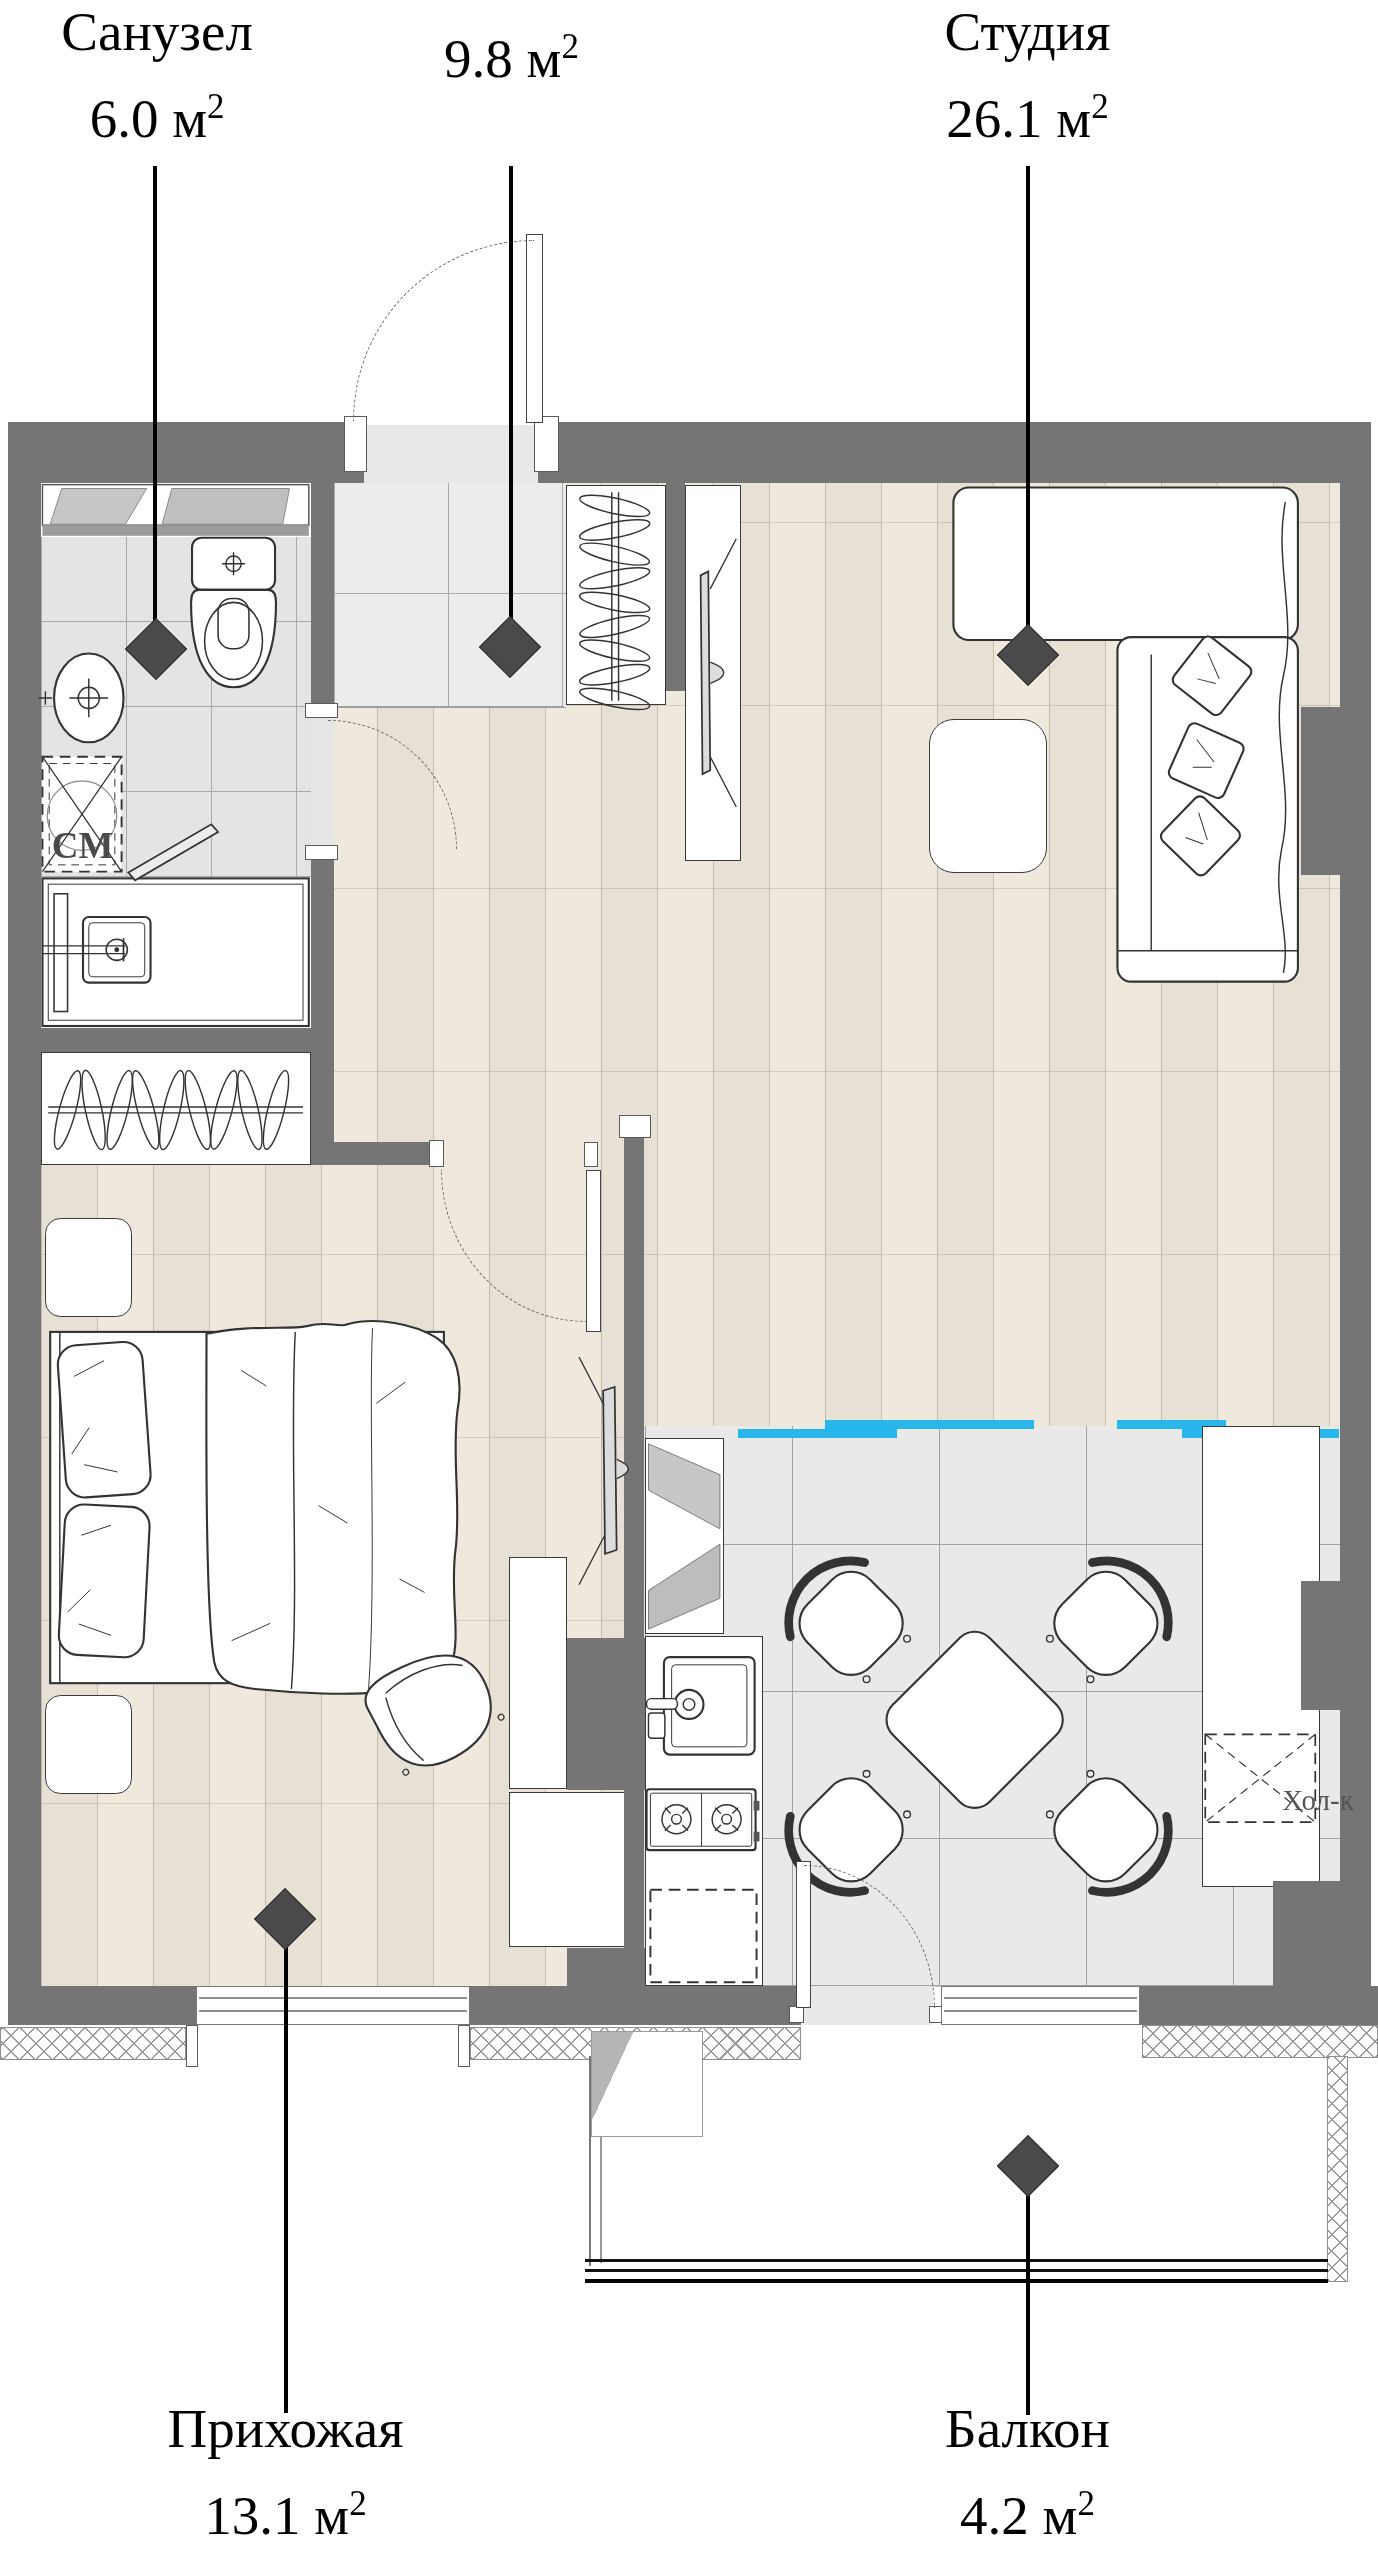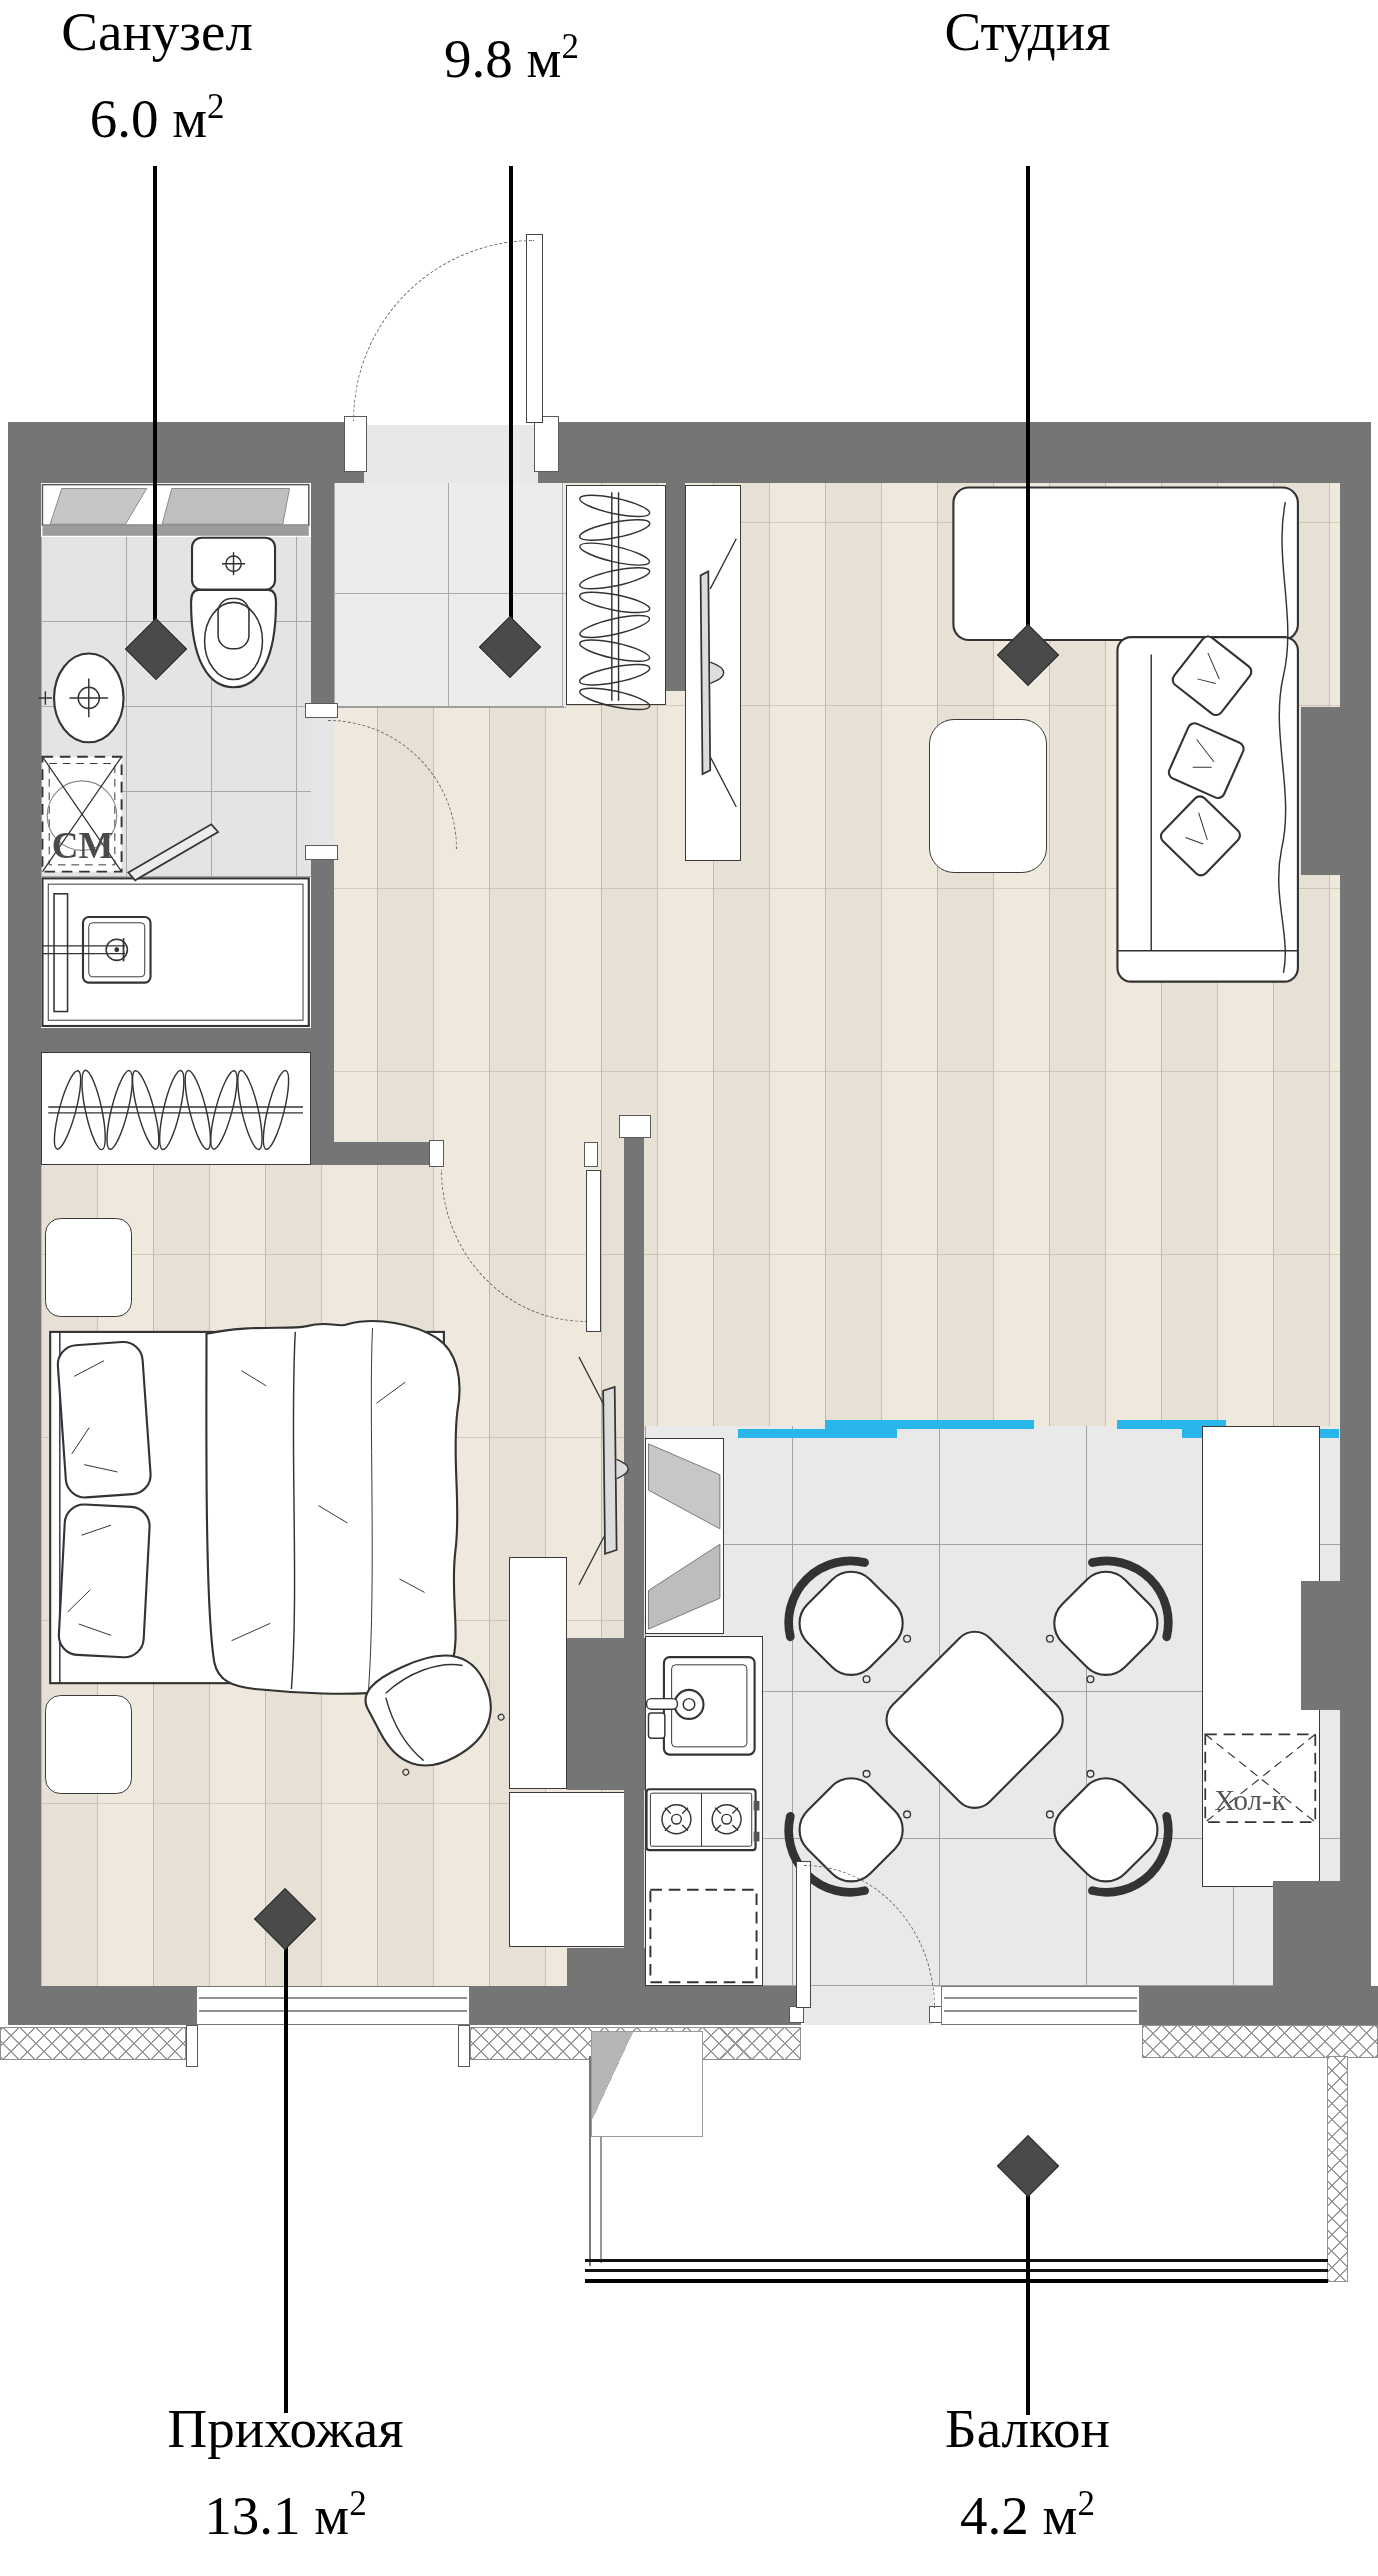--- a/index.html
+++ b/index.html
@@ -340,27 +340,28 @@
 
   <div class="room-label" style="left:-16.4px;top:1.9px">
     <div class="rl-name">Санузел</div>
     <div class="rl-area"><span>6.0</span>&nbsp;<span>м</span><sup>2</sup></div>
   </div>
   <div class="room-label" style="left:338px;top:1.9px">
     <div class="rl-area"><span>9.8</span>&nbsp;<span>м</span><sup>2</sup></div>
   </div>
   <div class="room-label" style="left:854px;top:1.9px">
     <div class="rl-name">Студия</div>
+    <div class="rl-area"><span>26.1</span>&nbsp;<span>м</span><sup>2</sup></div>
   </div>
   <div class="room-label" style="left:112px;top:2399px">
     <div class="rl-name">Прихожая</div>
     <div class="rl-area"><span>13.1</span>&nbsp;<span>м</span><sup>2</sup></div>
   </div>
   <div class="room-label" style="left:854px;top:2399px">
     <div class="rl-name">Балкон</div>
     <div class="rl-area"><span>4.2</span>&nbsp;<span>м</span><sup>2</sup></div>
   </div>
 
   <div class="appl" style="left:41px;top:824px;width:83px;font-size:37px">СМ</div>
-  <div class="appl" style="left:1202px;top:1784px;width:96px;font-size:29px;font-weight:normal;color:#555">Хол-к</div>
+  <div class="appl" style="left:1270px;top:1784px;width:96px;font-size:29px;font-weight:normal;color:#555">Хол-к</div>
 
 </div>
 
 
 </body></html>

